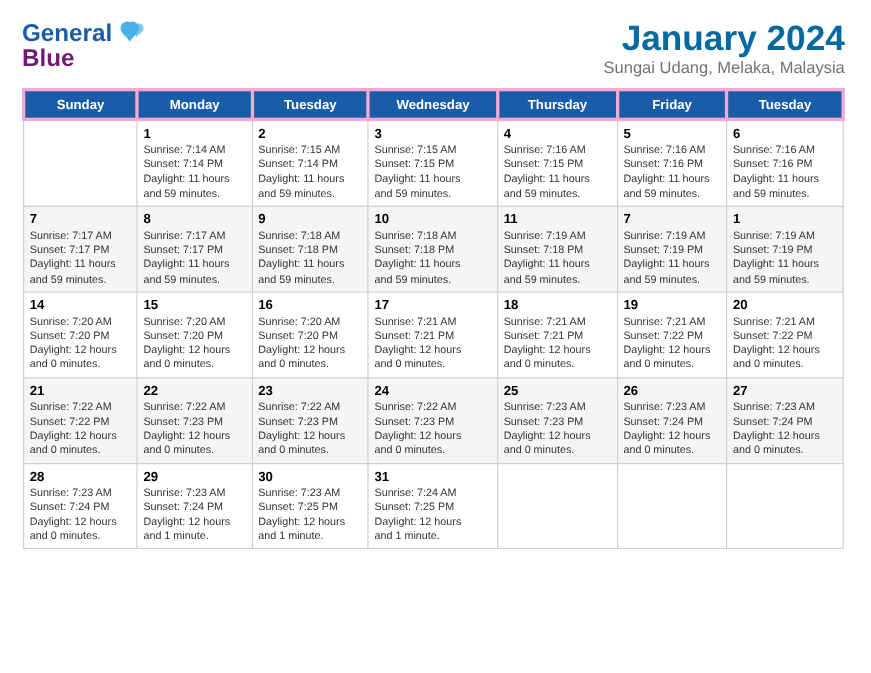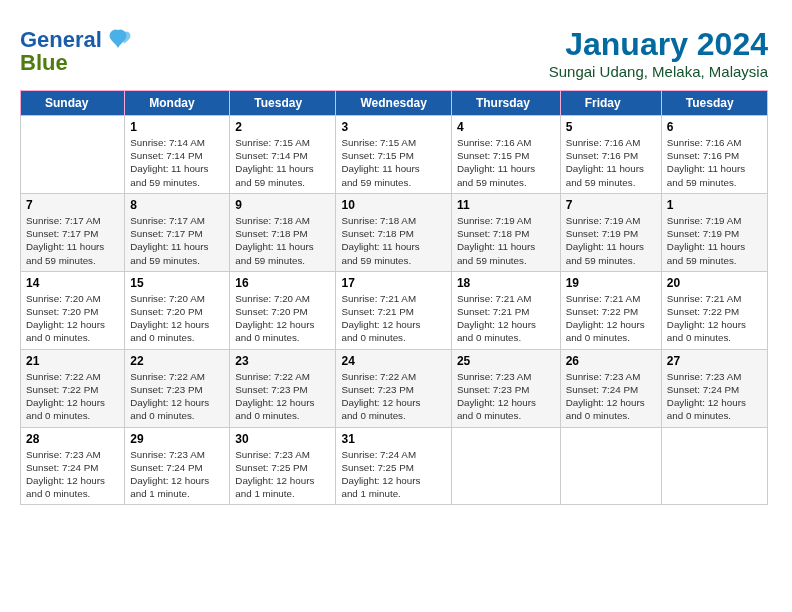--- a/index.html
+++ b/index.html
@@ -6,21 +6,20 @@
     body {
       font-family: Arial, sans-serif;
       background: #fff;
       width: 792px;
       height: 612px;
       overflow: hidden;
     }
     .page {
       width: 788px;
       padding: 16px 20px 10px 20px;
-      margin-top: 10px;
     }
     .header {
       display: flex;
       justify-content: space-between;
       align-items: flex-start;
       margin-bottom: 10px;
     }
     .logo {
       display: flex;
       flex-direction: column;
@@ -34,36 +33,36 @@
     .title-block {
       text-align: right;
     }
     .title-block h1 {
       font-size: 32px;
       font-weight: bold;
       color: #0369a1;
     }
     .title-block h2 {
       font-size: 15px;
-      color: #14532d;
+      color: #737373;
       font-weight: normal;
     }
     .calendar {
       width: 100%;
       border-collapse: collapse;
       font-size: 10.5px;
     }
     .calendar thead tr th {
       background: #1a5ca8;
       color: #fff;
       padding: 5px 24px;
-      text-align: left;
+      text-align: center;
       font-size: 12px;
       font-weight: bold;
-      border: 1px solid #f9a8d4;
+      border: 3px solid #f9a8d4;
     }
     .calendar tbody tr td {
       border: 1px solid #ccc;
       vertical-align: top;
       padding: 4px 5px;
       width: 113px;
       min-height: 80px;
       background: #fff;
     }
     .calendar tbody tr:nth-child(even) td {
@@ -92,21 +91,21 @@
     <div class="logo">
       <div class="logo-wrapper">
         <div>
           <div style="display:flex; align-items:center; gap:2px;">
             <div style="font-size:22px; font-weight:bold; color:#1a5ca8; line-height:1;">General</div>
             <svg width="28" height="28" viewBox="0 0 28 28">
               <path d="M14 4 C18 2, 24 6, 22 12 C20 16, 16 18, 14 22 C12 18, 8 16, 6 12 C4 6, 10 2, 14 4 Z" fill="#4ab0e8"></path>
               <path d="M20 6 C24 4, 28 8, 26 12 C24 15, 21 16, 20 18 C19 16, 20 13, 20 10 Z" fill="#4ab0e8" opacity="0.7"></path>
             </svg>
           </div>
-          <div style="font-size:22px; font-weight:bold; color:#4d7c0f; line-height:1; margin-top:-2px;">Blue</div>
+          <div style="font-size:22px; font-weight:bold; color:#701a75; line-height:1; margin-top:-2px;">Blue</div>
         </div>
       </div>
     </div>
     <div class="title-block">
       <h1>January 2024</h1>
       <h2>Sungai Udang, Melaka, Malaysia</h2>
     </div>
   </div>
 
   <table class="calendar">

